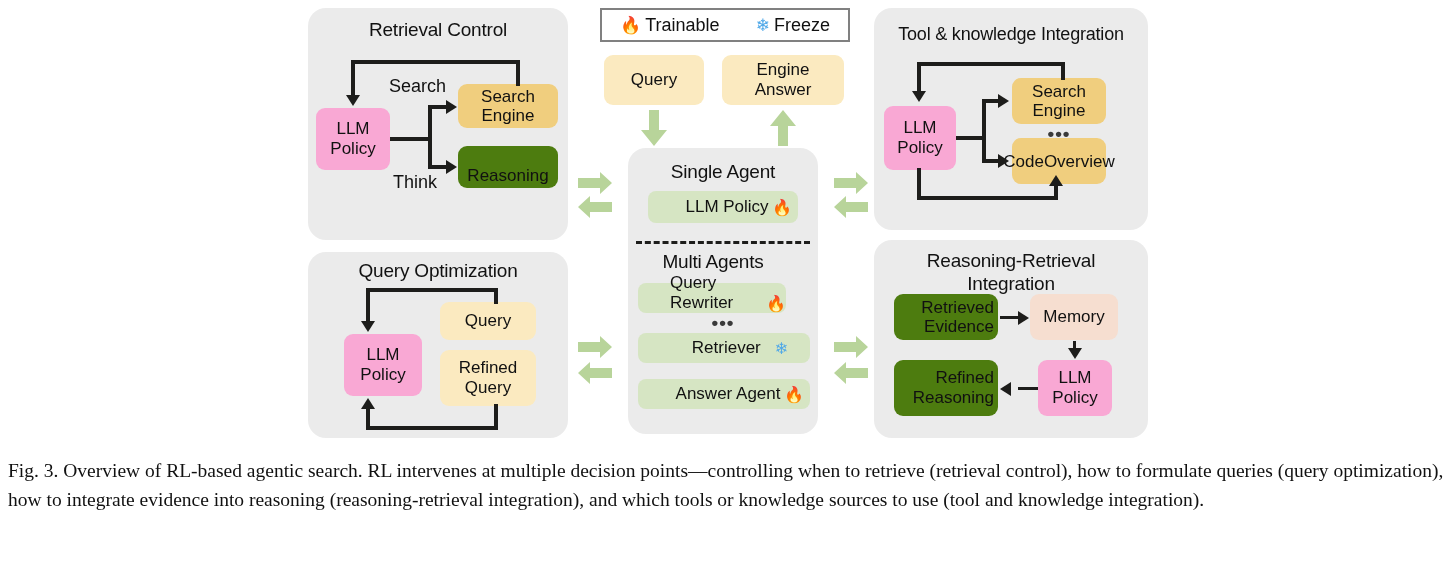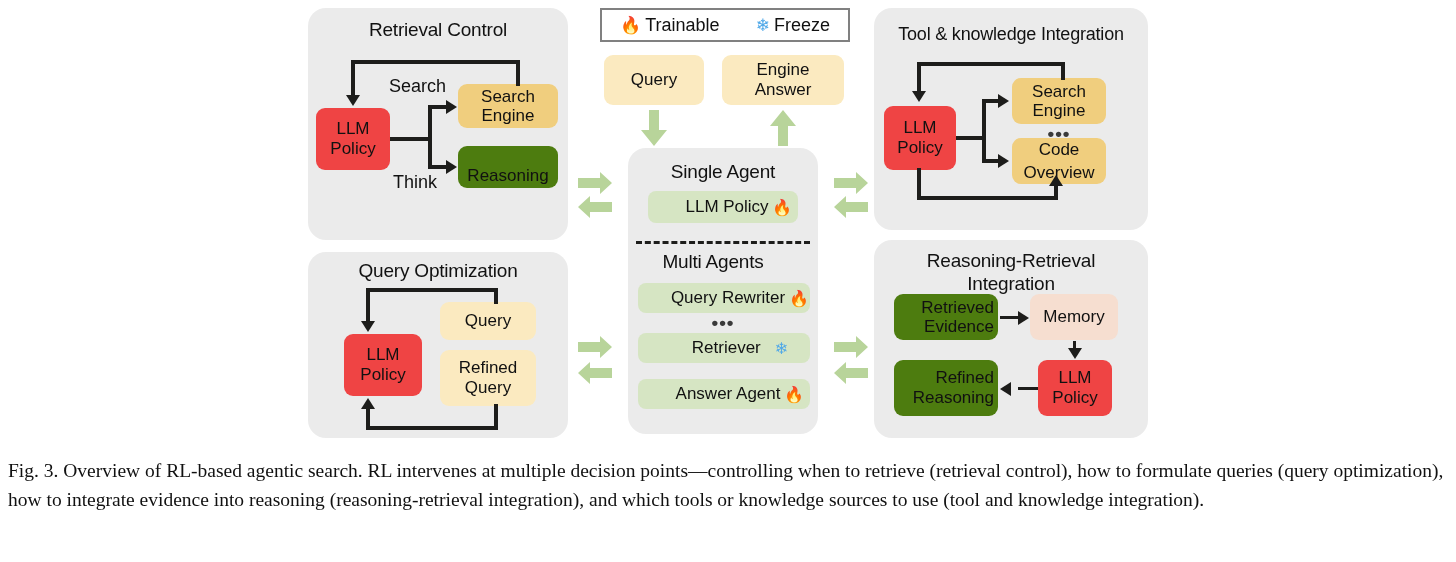--- a/index.html
+++ b/index.html
@@ -35,21 +35,21 @@
     display:flex;
     align-items:center;
     justify-content:center;
     text-align:center;
     font-size:17px;
     line-height:20px;
     color:#111;
     box-sizing:border-box;
     padding:2px 4px;
   }
-  .green {background:#ef4444;}
+  .green {background:#f9a8d4;}
   .yellow{background:#f0ce7e;}
   .lyellow{background:#fbeac0;}
   .blue  {background:#4d7c0f;align-items:flex-end;}
   .peach {background:#f6ded0;}
 
   
   .hline,.vline{position:absolute;background:#1d1d1b;}
   .hline{height:4px;}
   .vline{width:4px;}
   .arrow-d,.arrow-u,.arrow-r,.arrow-l{position:absolute;width:0;height:0;}
@@ -172,21 +172,21 @@
 
   <div class="chip" style="left:648px;top:191px;width:150px;height:32px;">
     <span class="lbl">LLM Policy</span>
     <span class="badge">🔥</span>
   </div>
 
   <div class="dashed" style="left:636px;top:241px;width:174px;"></div>
 
   <div class="panel-title" style="left:628px;top:250px;width:170px;">Multi Agents</div>
 
-  <div class="chip" style="left:638px;top:283px;width:172px;height:30px;">
+  <div class="chip" style="left:638px;top:283px;width:148px;height:30px;align-items:flex-end;">
     <span class="lbl">Query Rewriter</span>
     <span class="badge">🔥</span>
   </div>
 
   <div class="ellipsis" style="left:628px;top:319px;width:190px;">•••</div>
 
   <div class="chip" style="left:638px;top:333px;width:172px;height:30px;">
     <span class="lbl">Retriever</span>
     <span class="badge" style="color:#4fa8e8;margin-left:14px;">❄</span>
   </div>
@@ -307,21 +307,21 @@
     <span>Policy</span>
   </div>
 
   <div class="node yellow" style="left:1012px;top:78px;width:94px;height:46px;flex-direction:column;line-height:19px;">
     <span>Search</span>
     <span>Engine</span>
   </div>
 
   <div class="ellipsis" style="left:1012px;top:130px;width:94px;">•••</div>
 
-  <div class="node yellow" style="left:1012px;top:138px;width:94px;height:46px;flex-direction:column;line-height:19px;justify-content:space-between;">
+  <div class="node yellow" style="left:1012px;top:138px;width:94px;height:46px;flex-direction:row;line-height:19px;">
     <span>Code</span>
     <span>Overview</span>
   </div>
 
   <div class="vline" style="left:1061px;top:62px;height:18px;"></div>
   <div class="hline" style="left:917px;top:62px;width:148px;"></div>
   <div class="vline" style="left:917px;top:62px;height:29px;"></div>
   <div class="arrow-d" style="left:912px;top:91px;"></div>
 
   <div class="hline" style="left:956px;top:136px;width:30px;"></div>

